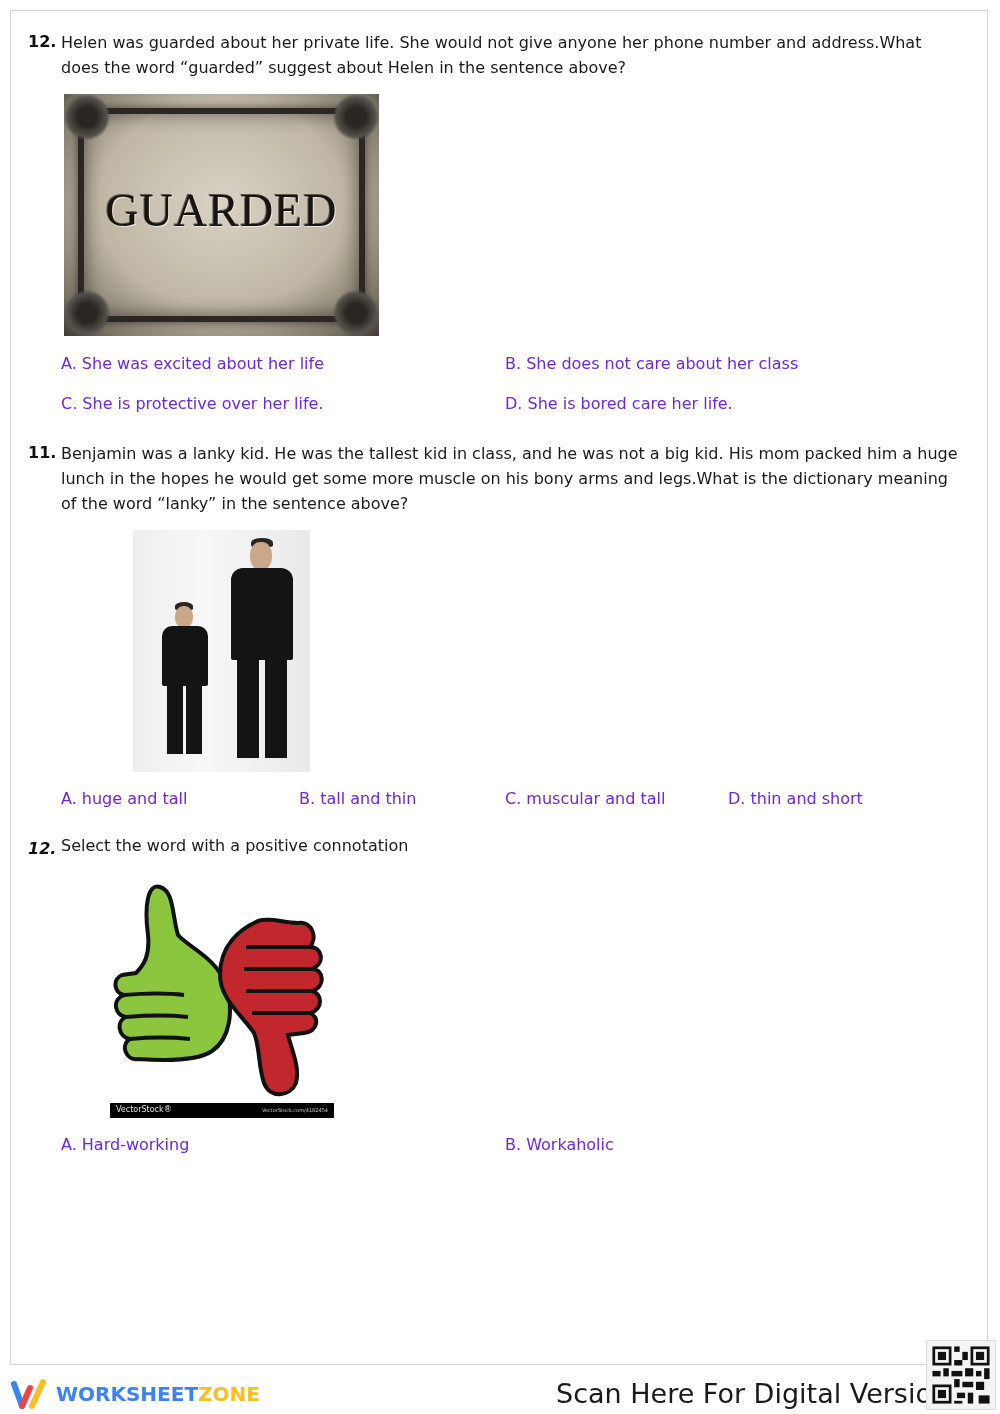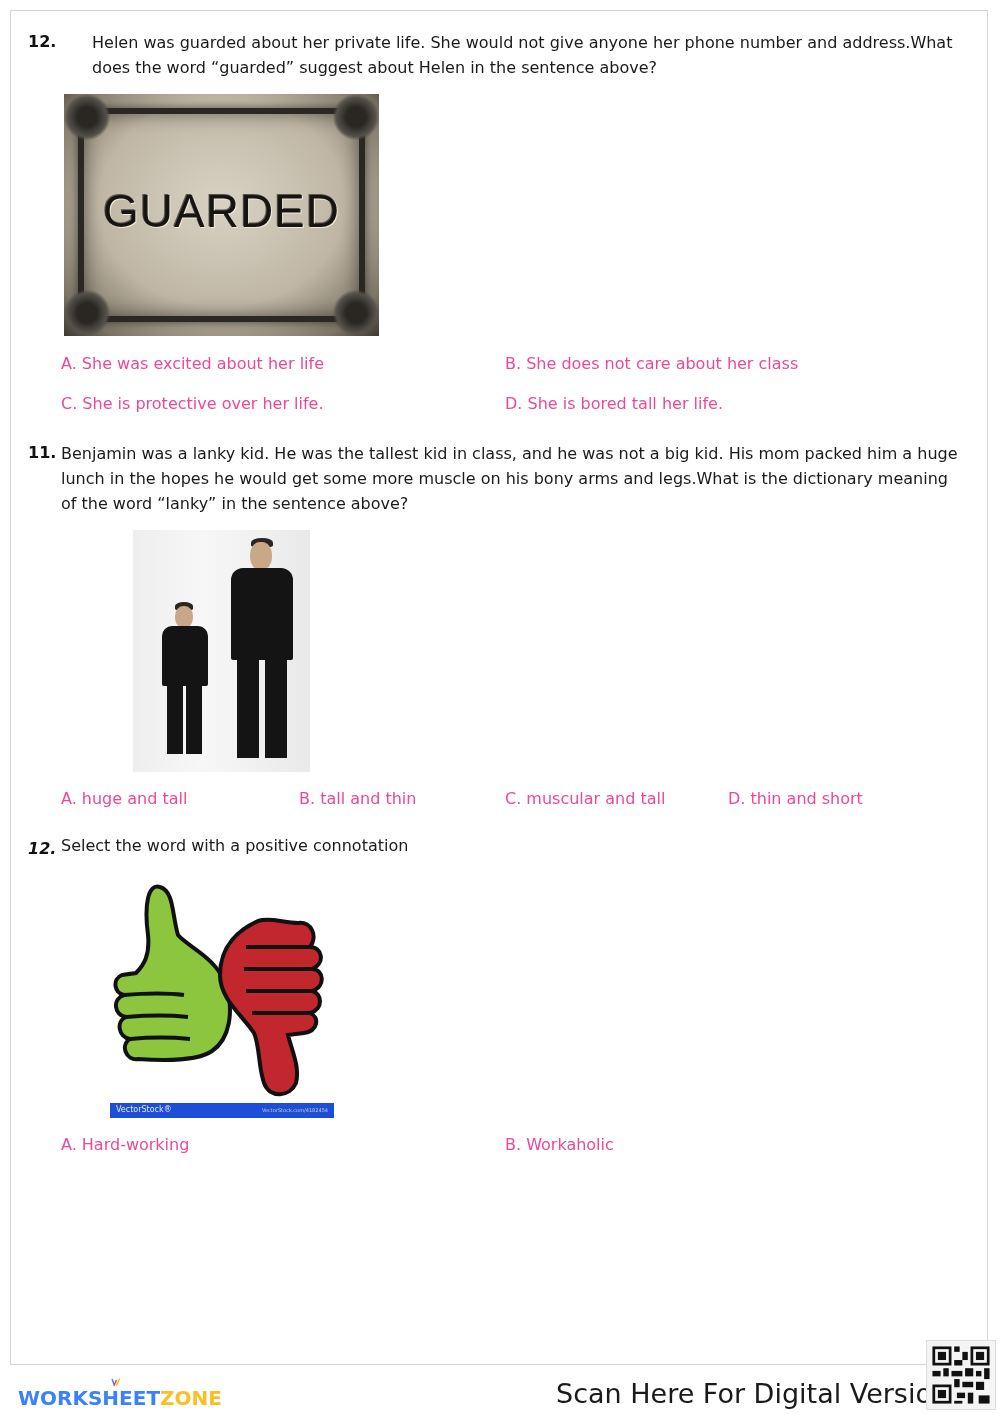--- a/index.html
+++ b/index.html
@@ -1,68 +1,68 @@
 <!DOCTYPE html>
 <html><head>
 <meta charset="utf-8">
 <style>
   html, body { margin:0; padding:0; background:#ffffff; }
   body { width:1000px; height:1414px; position:relative; font-family:"DejaVu Sans", sans-serif; color:#1a1a1a; overflow:hidden; }
   .frame { position:absolute; left:10px; top:10px; width:978px; height:1355px; border:1px solid #d5d5d5; box-sizing:border-box; }
   .qnum { position:absolute; font-weight:bold; font-size:16px; color:#111; }
   .qtext { position:absolute; font-size:16px; line-height:25px; color:#1a1a1a; }
-  .opt { position:absolute; font-size:16px; color:#ec4899; white-space:nowrap; }
+  .opt { position:absolute; font-size:16px; color:#6d28d9; white-space:nowrap; }
   .img { position:absolute; overflow:hidden; }
 
   
   .guarded { left:64px; top:94px; width:315px; height:242px; background:radial-gradient(ellipse at 50% 45%, #d9d2c4 0%, #bfb6a5 55%, #7d7566 85%, #3d3832 100%); }
   .guarded .frame-in { position:absolute; left:14px; top:14px; right:14px; bottom:14px; border:6px solid #2b2723; border-radius:22px; box-shadow: inset 0 0 18px rgba(0,0,0,.45), 0 0 10px rgba(0,0,0,.6); }
   .guarded .corner { position:absolute; width:46px; height:46px; background:radial-gradient(circle, #2a2622 30%, #54504a 60%, transparent 72%); }
-  .guarded .word { position:absolute; left:0; right:0; top:90px; text-align:center; font-family:Liberation Sans, sans-serif; font-size:46px; letter-spacing:1px; color:#171512; text-shadow:1px 1px 0 #efe9dc, -1px -1px 0 #5b554c; }
+  .guarded .word { position:absolute; left:0; right:0; top:90px; text-align:center; font-family:Liberation Serif, serif; font-size:46px; letter-spacing:1px; color:#171512; text-shadow:1px 1px 0 #efe9dc, -1px -1px 0 #5b554c; }
 
   
   .men { left:133px; top:530px; width:177px; height:242px; background:linear-gradient(90deg,#eeeeee,#f7f7f7 40%,#e9e9e9); }
   .suit { position:absolute; background:#141414; }
   .head { position:absolute; background:#c9a88a; border-radius:45%; }
   .hair { position:absolute; background:#2b2622; border-radius:50% 50% 20% 20%; }
 
   
   .thumbs { left:108px; top:875px; width:226px; height:243px; background:#ffffff; }
-  .vs-bar { position:absolute; left:2px; bottom:0; width:224px; height:15px; background:#1d4ed8; }
+  .vs-bar { position:absolute; left:2px; bottom:0; width:224px; height:15px; background:#000000; }
   .vs-bar span { position:absolute; left:6px; top:2px; font-size:8px; color:#e6e6e6; }
   .vs-bar i { position:absolute; right:6px; top:4px; font-size:5px; color:#ccc; font-style:normal; }
 
   .footer-line { position:absolute; left:10px; top:1364px; width:920px; height:1px; background:#d5d5d5; }
-  .logo { position:absolute; left:10px; top:1378px; height:32px; display:flex; align-items:center;flex-direction:column; }
+  .logo { position:absolute; left:10px; top:1378px; height:32px; display:flex; align-items:center; }
   .logo-text { font-family:"DejaVu Sans", sans-serif; font-weight:bold; font-size:20px; margin-left:8px; letter-spacing:0px; }
   .logo-text .w { color:#3b82f6; }
   .logo-text .z { color:#fbbf24; }
   .scan { position:absolute; left:556px; top:1378px; font-size:27px; color:#1a1a1a; }
   .qr { position:absolute; left:926px; top:1340px; width:70px; height:70px; background:#f4f4f4; border:1px solid #ddd; box-sizing:border-box; }
 </style>
 </head>
 <body>
 
 <div class="frame"></div>
 
 <div>
   <span class="qnum" style="left:28px;top:32px;">12.</span>
-  <div class="qtext" style="left:61px;top:30px;width:870px;margin-left:31px;">Helen was guarded about her private life. She would not give anyone her phone number and address.What does the word “guarded” suggest about Helen in the sentence above?</div>
+  <div class="qtext" style="left:61px;top:30px;width:870px;">Helen was guarded about her private life. She would not give anyone her phone number and address.What does the word “guarded” suggest about Helen in the sentence above?</div>
   <div class="img guarded">
     <div class="frame-in"></div>
     <div class="corner" style="left:0;top:0;"></div>
     <div class="corner" style="right:0;top:0;"></div>
     <div class="corner" style="left:0;bottom:0;"></div>
     <div class="corner" style="right:0;bottom:0;"></div>
     <div class="word">GUARDED</div>
   </div>
   <span class="opt" style="left:61px;top:354px;">A. She was excited about her life</span>
   <span class="opt" style="left:505px;top:354px;">B. She does not care about her class</span>
   <span class="opt" style="left:61px;top:394px;text-align:center;">C. She is protective over her life.</span>
-  <span class="opt" style="left:505px;top:394px;">D. She is bored tall her life.</span>
+  <span class="opt" style="left:505px;top:394px;">D. She is bored care her life.</span>
 </div>
 
 <div>
   <span class="qnum" style="left:28px;top:443px;">11.</span>
   <div class="qtext" style="left:61px;top:441px;width:900px;">Benjamin was a lanky kid. He was the tallest kid in class, and he was not a big kid. His mom packed him a huge lunch in the hopes he would get some more muscle on his bony arms and legs.What is the dictionary meaning of the word “lanky” in the sentence above?</div>
   <div class="img men">
 
     <div class="hair" style="left:42px;top:72px;width:18px;height:8px;"></div>
     <div class="head" style="left:42px;top:76px;width:18px;height:22px;"></div>
     <div class="suit" style="left:29px;top:96px;width:46px;height:60px;border-radius:10px 10px 2px 2px;"></div>

